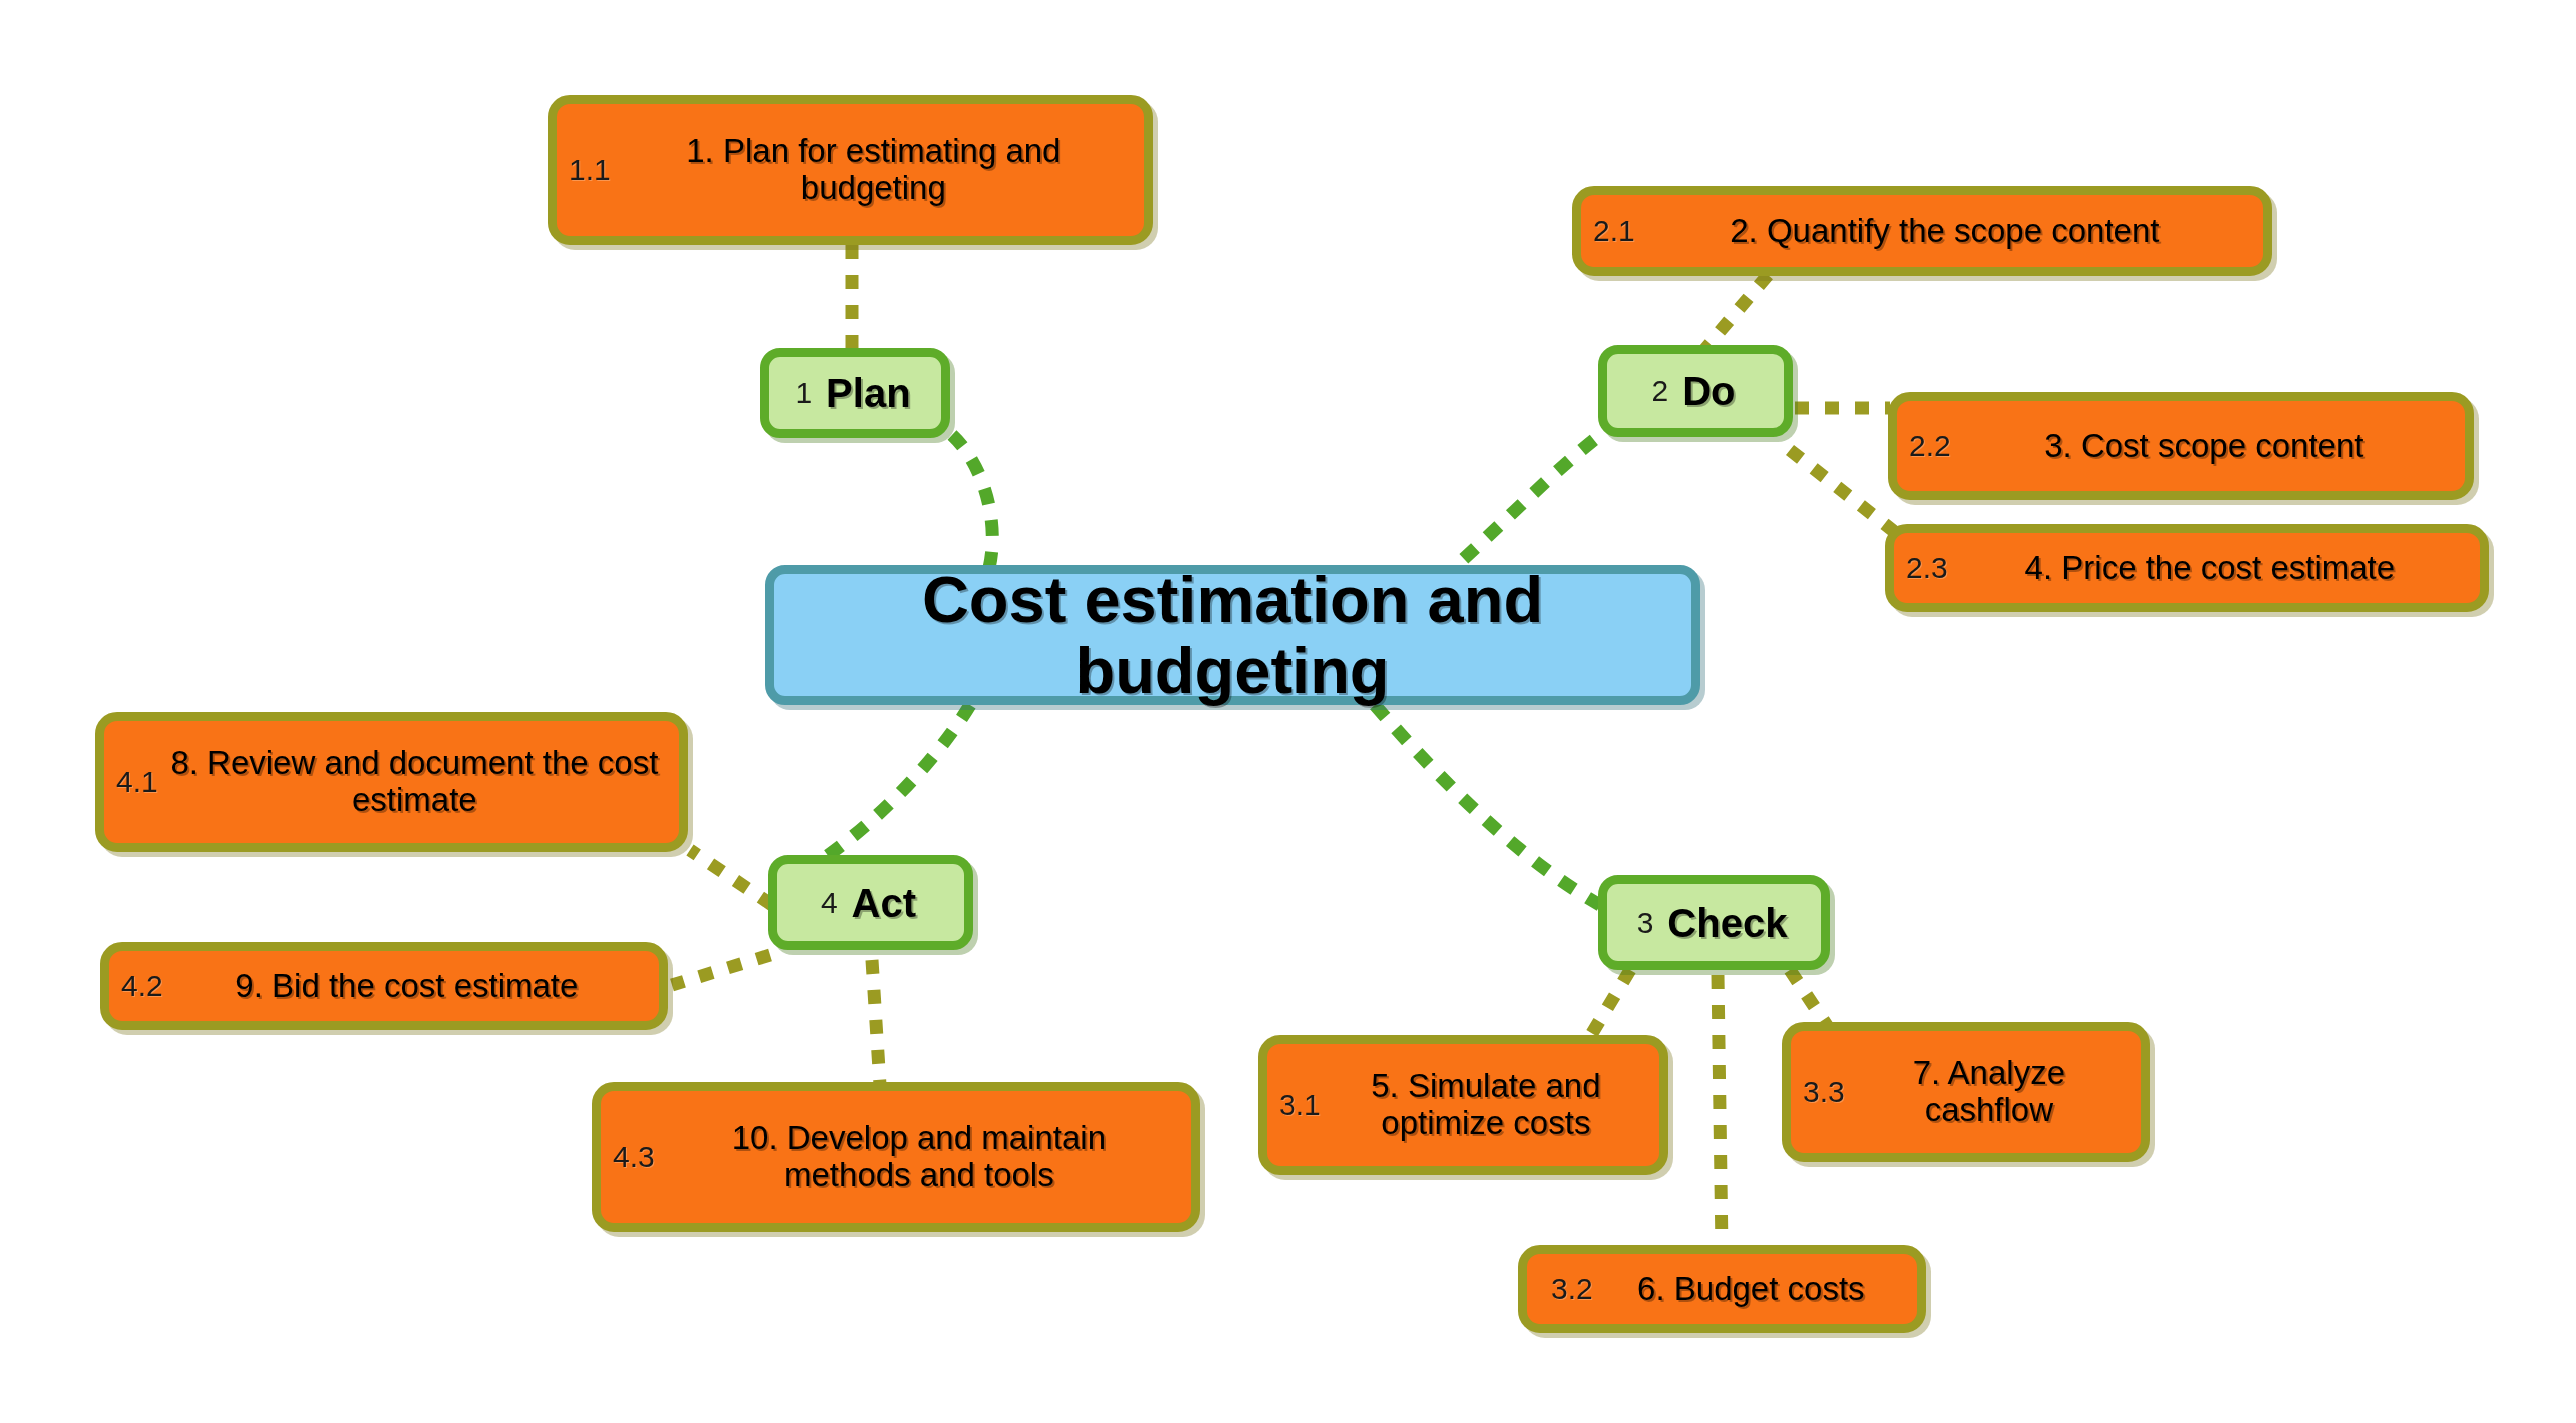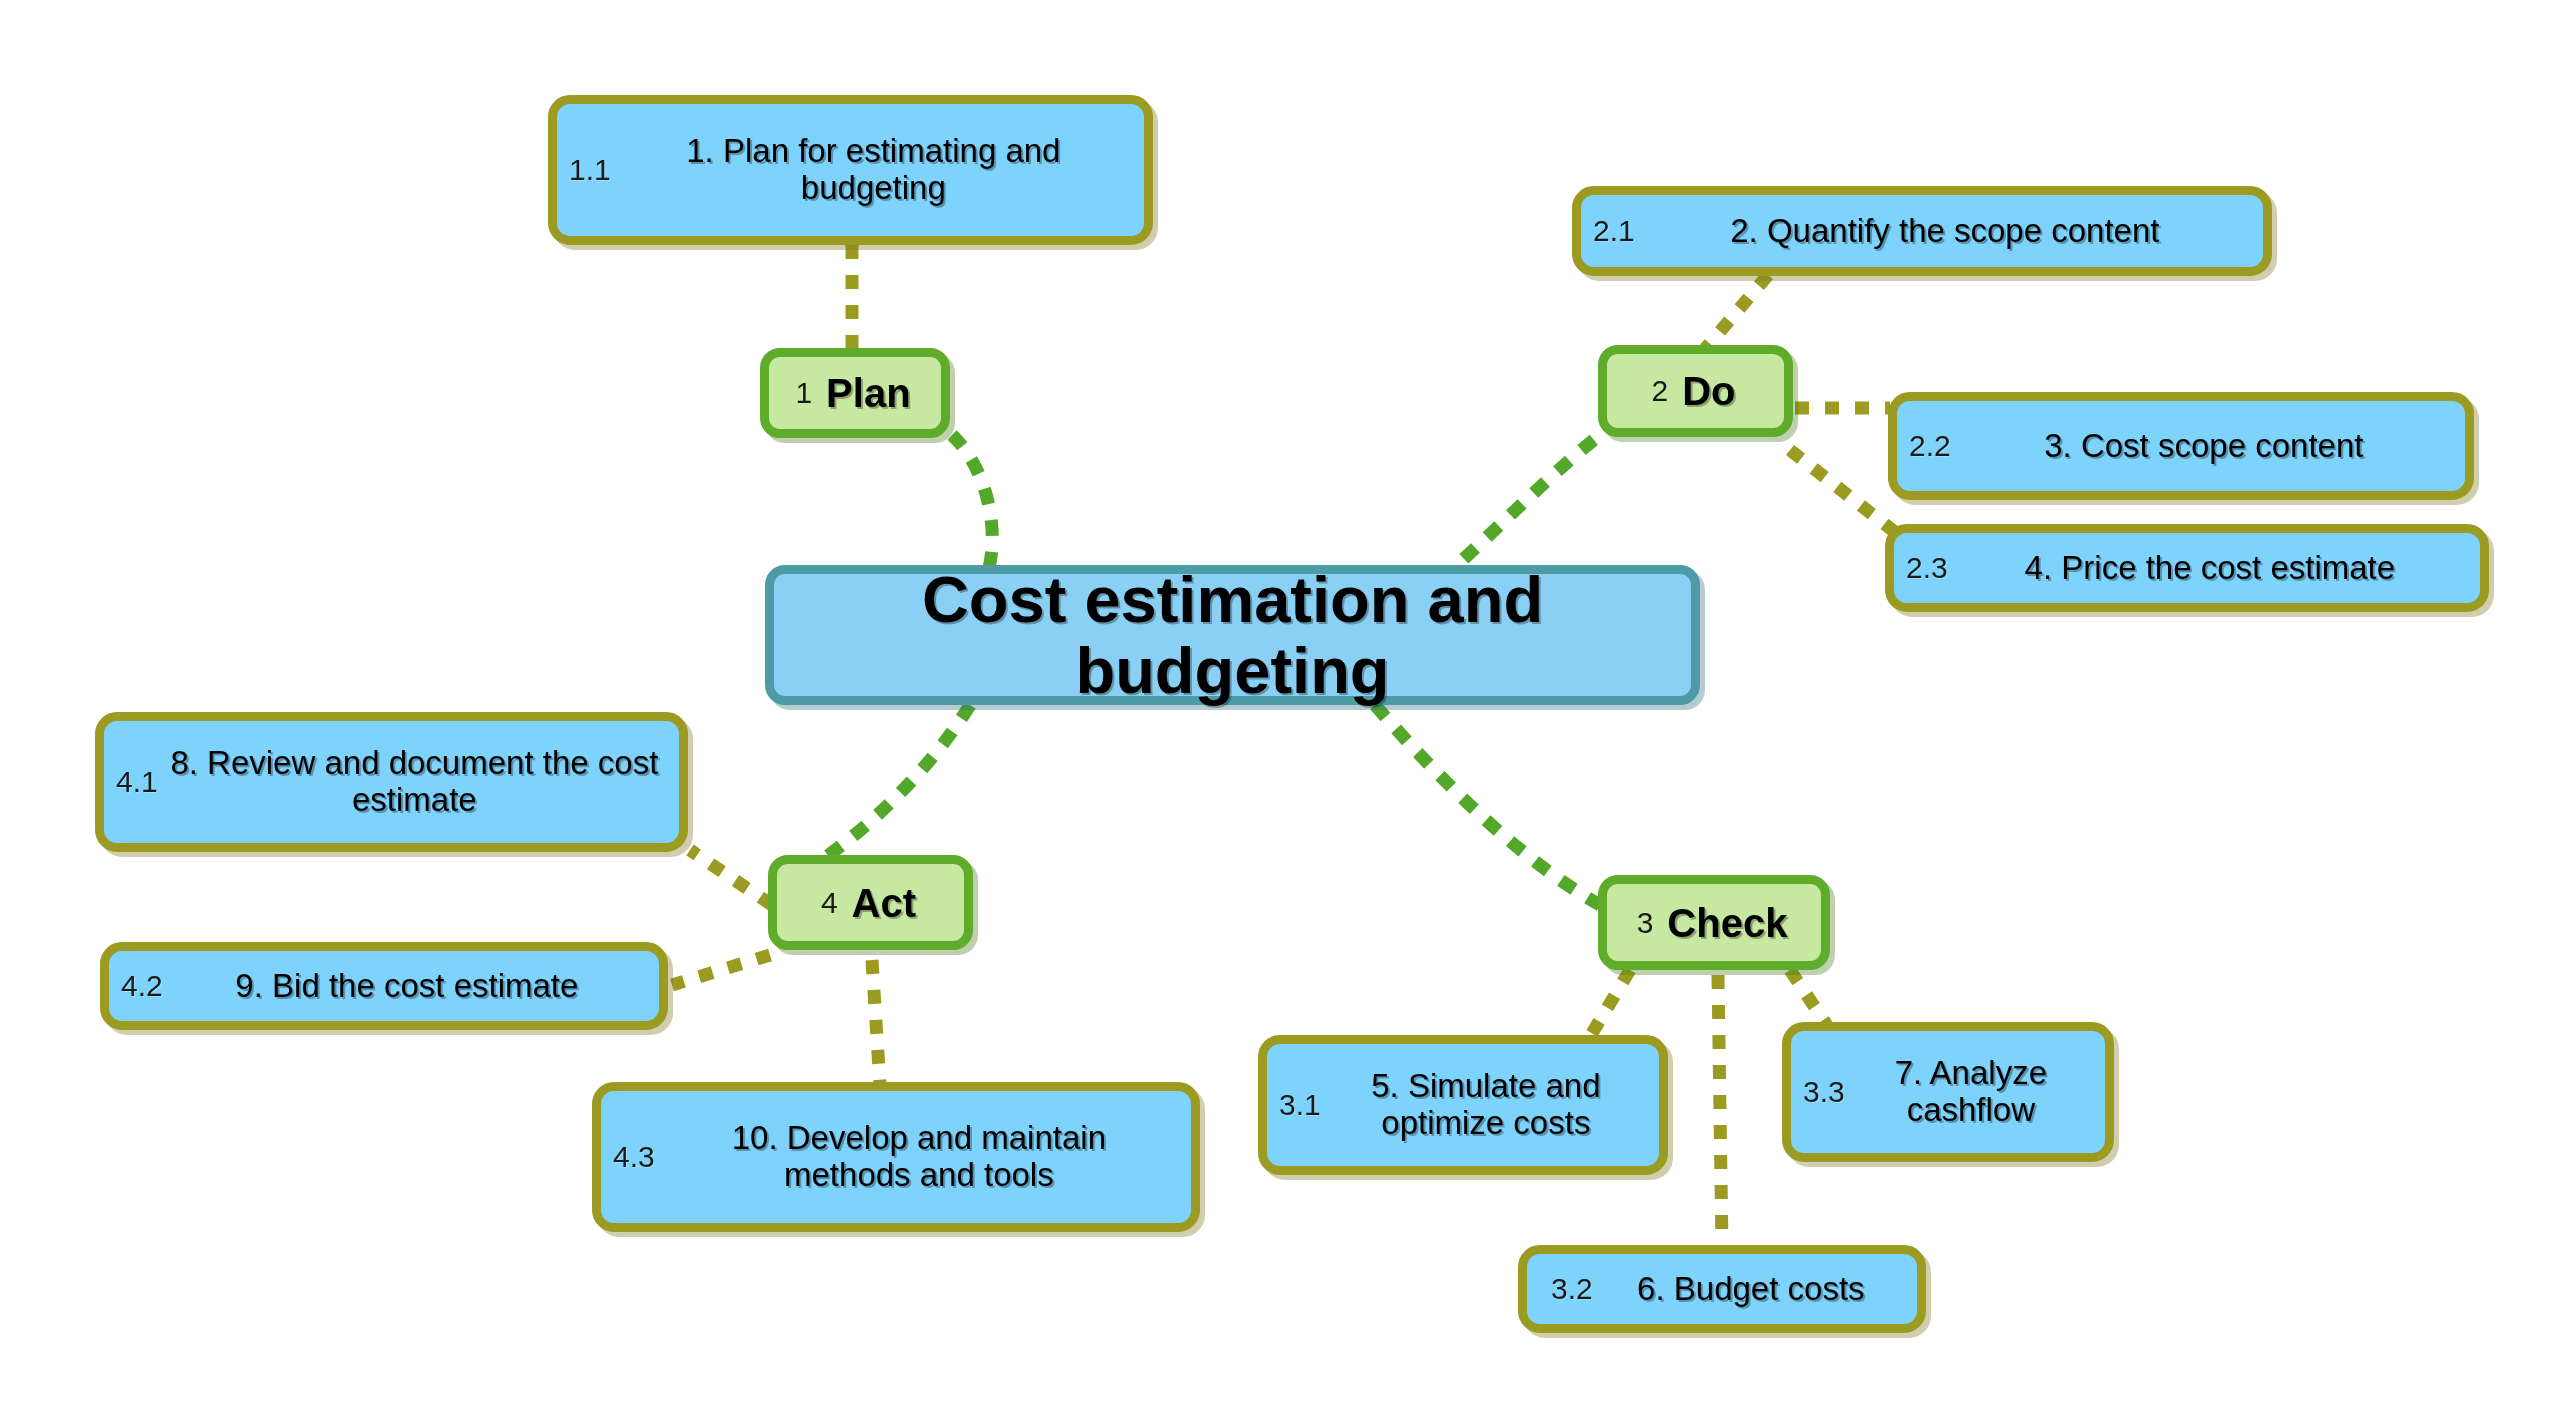--- a/index.html
+++ b/index.html
@@ -29,21 +29,21 @@
     position: absolute;
     box-sizing: border-box;
     display: flex;
     align-items: center;
     justify-content: flex-start;
     border-style: solid;
     text-align: center;
   }
   
   .leaf {
-    background: #7dd3fc;
+    background: #f97316;
     border-color: #9b9b22;
     border-width: 9px;
     border-radius: 22px;
     box-shadow: 5px 5px 0 rgba(120,115,25,0.35);
     padding: 4px 18px 4px 12px;
   }
   .leaf .num {
     font-size: 30px;
     font-weight: 400;
     color: #1a1a1a;
@@ -171,21 +171,21 @@
   <div class="node leaf" style="left:1258px; top:1035px; width:410px; height:140px;">
     <span class="num">3.1</span>
     <span class="txt">5. Simulate and optimize costs</span>
   </div>
 
   <div class="node leaf" style="left:1518px; top:1245px; width:408px; height:88px;padding-left:24px;">
     <span class="num">3.2</span>
     <span class="txt">6. Budget costs</span>
   </div>
 
-  <div class="node leaf" style="left:1782px; top:1022px; width:332px; height:140px;">
+  <div class="node leaf" style="left:1782px; top:1022px; width:368px; height:140px;">
     <span class="num">3.3</span>
     <span class="txt">7. Analyze cashflow</span>
   </div>
 
   <div class="node branch" style="left:768px; top:855px; width:205px; height:95px;">
     <span class="num">4</span>
     <span class="txt">Act</span>
   </div>
 
   <div class="node leaf" style="left:95px; top:712px; width:593px; height:140px;justify-content:center;">

